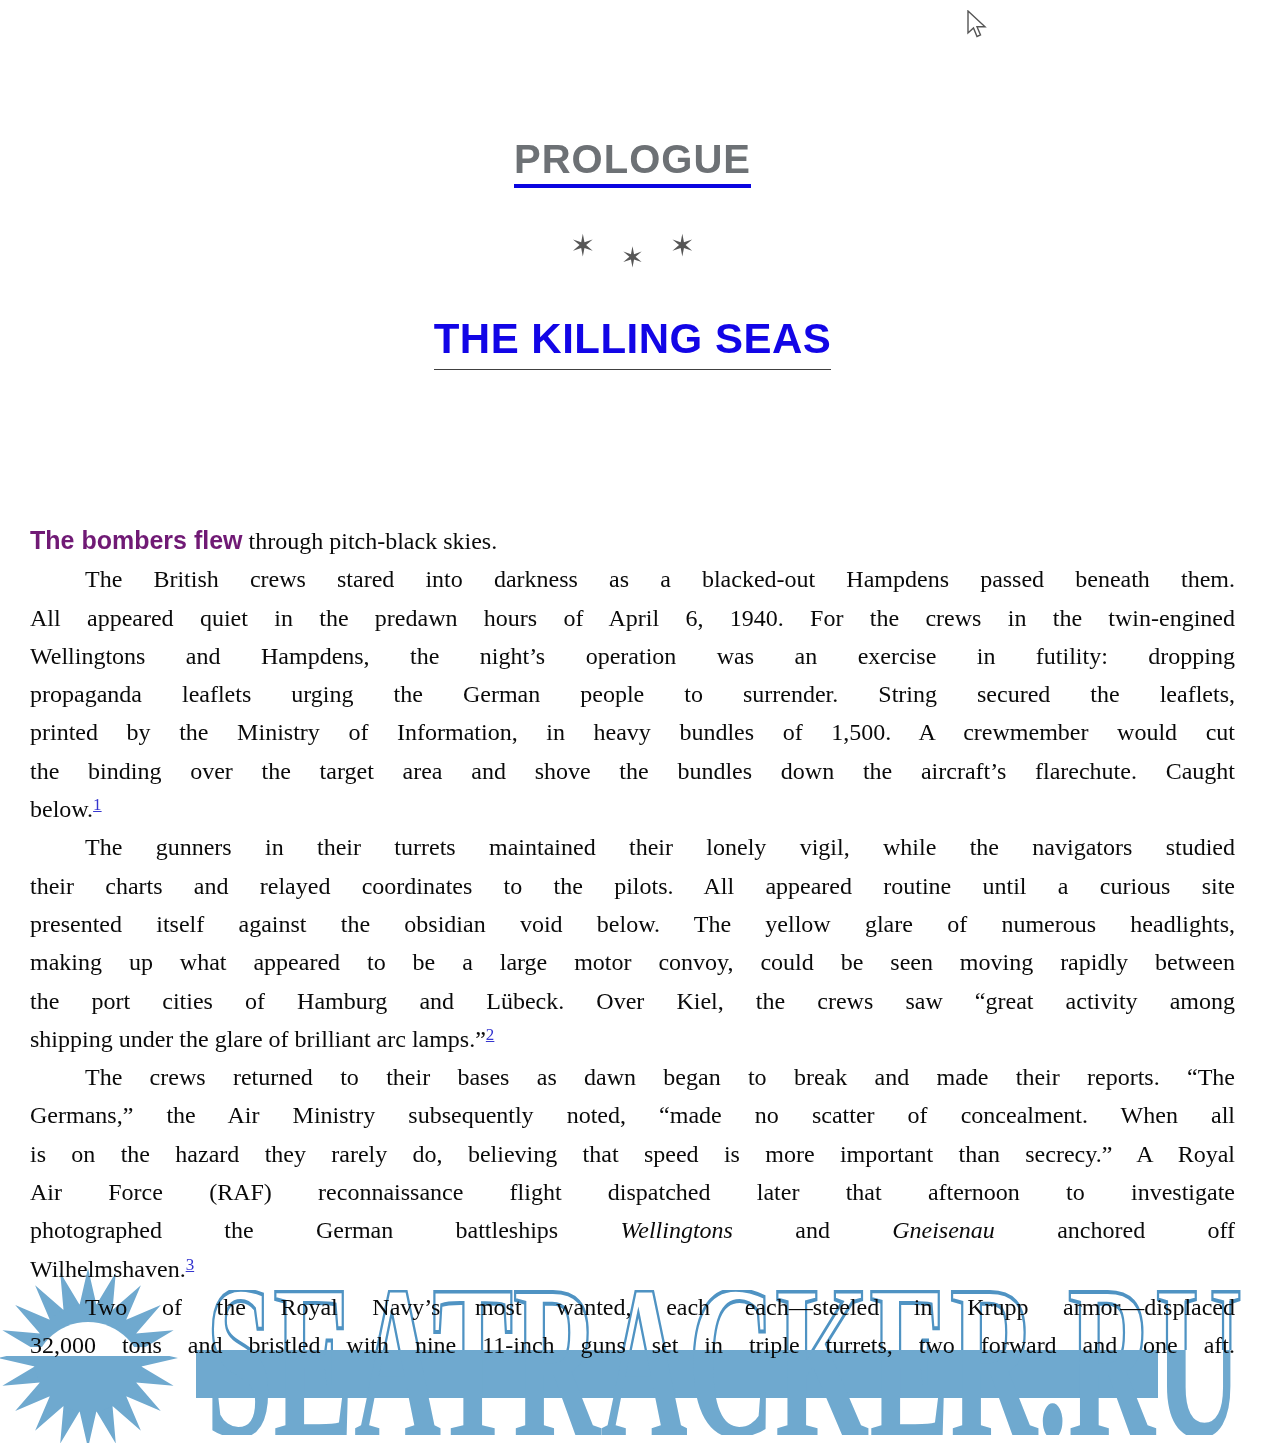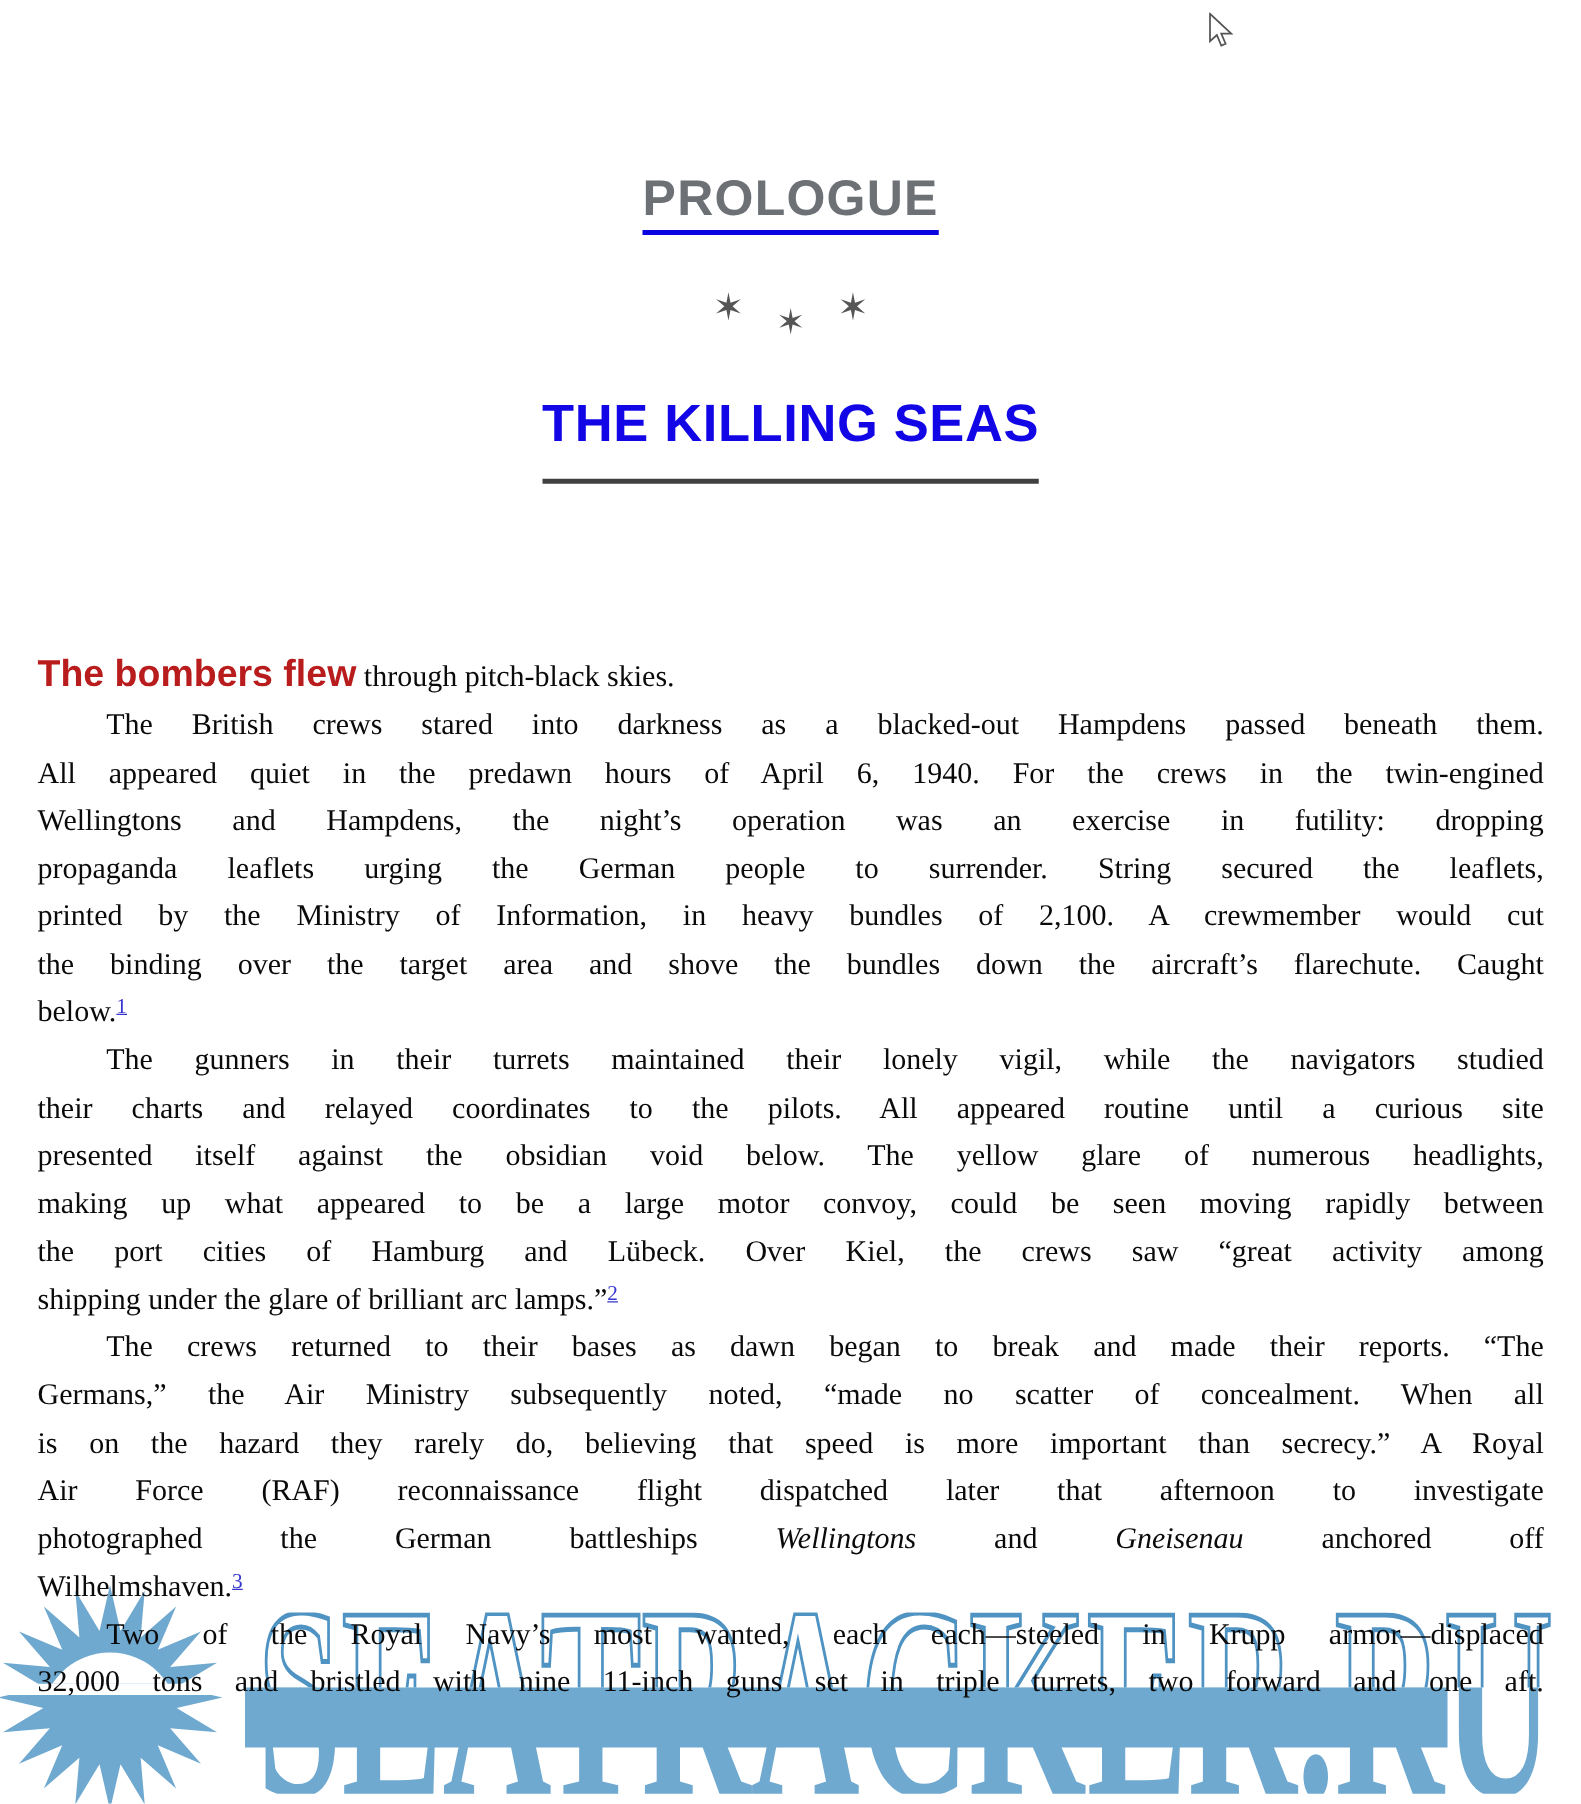--- a/index.html
+++ b/index.html
@@ -16,29 +16,29 @@
   .prologue-wrap{top:137px;}
   .prologue{display:inline-block;font-family:"Liberation Sans", sans-serif;font-weight:bold;
             font-size:40px;letter-spacing:1px;color:#6d7175;
             border-bottom:4px solid #0a05e0;padding-bottom:2px;}
   .stars-wrap{top:228px;color:#565656;font-size:30px;}
   .stars-wrap .star{display:inline-block;margin:0 9px;}
   .stars-wrap .star.mid{transform:translateY(11px);font-size:28px;}
   .title-wrap{top:315px;}
   .chapter-title{display:inline-block;font-family:"Liberation Sans", sans-serif;font-weight:bold;
                  font-size:42px;letter-spacing:0.5px;color:#1205e6;
-                 border-bottom:4px solid #404040;padding-bottom:20px;}
+                 border-bottom:1px solid #404040;padding-bottom:6px;}
 
   
   .bodytext{position:absolute;left:30px;top:521px;width:1205px;
             font-size:24px;line-height:38.3px;color:#0a0a0a;}
   .line{text-align:justify;text-align-last:justify;}
   .line.last{text-align-last:auto;}
   .line.indent{text-indent:55px;}
-  .lead{font-family:"Liberation Sans", sans-serif;font-weight:bold;font-size:30px;color:#b91c1c;}
+  .lead{font-family:"Liberation Sans", sans-serif;font-weight:bold;font-size:25px;color:#701a75;}
   em{font-style:italic;}
   sup.fn{color:#3535cf;text-decoration:underline;font-size:17px;line-height:0;
          vertical-align:7px;cursor:pointer;}
 
   
   .wm-band{position:absolute;left:196px;top:1350px;width:962px;height:48px;background:#6fa9cf;}
   .wm-text{position:absolute;left:206px;top:1290px;height:145px;width:1900px;
            transform:scaleX(0.55);transform-origin:0 0;}
   .wm-text span{position:absolute;left:0;top:0;height:145px;line-height:145px;white-space:nowrap;
                 font-family:"Liberation Serif", serif;font-weight:bold;font-size:220px;}
@@ -84,21 +84,21 @@
     <div class="center-row title-wrap">
       <span class="chapter-title">THE KILLING SEAS</span>
     </div>
 
     <div class="bodytext">
         <div class="line last"><span class="lead">The bombers flew</span><span> through pitch-black skies.</span></div>
         <div class="line indent"><span>The British crews stared into darkness as a blacked-out Hampdens passed beneath them.</span></div>
         <div class="line"><span>All appeared quiet in the predawn hours of April 6, 1940. For the crews in the twin-engined</span></div>
         <div class="line"><span>Wellingtons and Hampdens, the night’s operation was an exercise in futility: dropping</span></div>
         <div class="line"><span>propaganda leaflets urging the German people to surrender. String secured the leaflets,</span></div>
-        <div class="line"><span>printed by the Ministry of Information, in heavy bundles of 2,100. A crewmember would cut</span></div>
+        <div class="line"><span>printed by the Ministry of Information, in heavy bundles of 1,500. A crewmember would cut</span></div>
         <div class="line"><span>the binding over the target area and shove the bundles down the aircraft’s flarechute. Caught</span></div>
         <div class="line last"><span>below.</span><sup class="fn">1</sup></div>
         <div class="line indent"><span>The gunners in their turrets maintained their lonely vigil, while the navigators studied</span></div>
         <div class="line"><span>their charts and relayed coordinates to the pilots. All appeared routine until a curious site</span></div>
         <div class="line"><span>presented itself against the obsidian void below. The yellow glare of numerous headlights,</span></div>
         <div class="line"><span>making up what appeared to be a large motor convoy, could be seen moving rapidly between</span></div>
         <div class="line"><span>the port cities of Hamburg and Lübeck. Over Kiel, the crews saw “great activity among</span></div>
         <div class="line last"><span>shipping under the glare of brilliant arc lamps.”</span><sup class="fn">2</sup></div>
         <div class="line indent"><span>The crews returned to their bases as dawn began to break and made their reports. “The</span></div>
         <div class="line"><span>Germans,” the Air Ministry subsequently noted, “made no scatter of concealment. When all</span></div>

